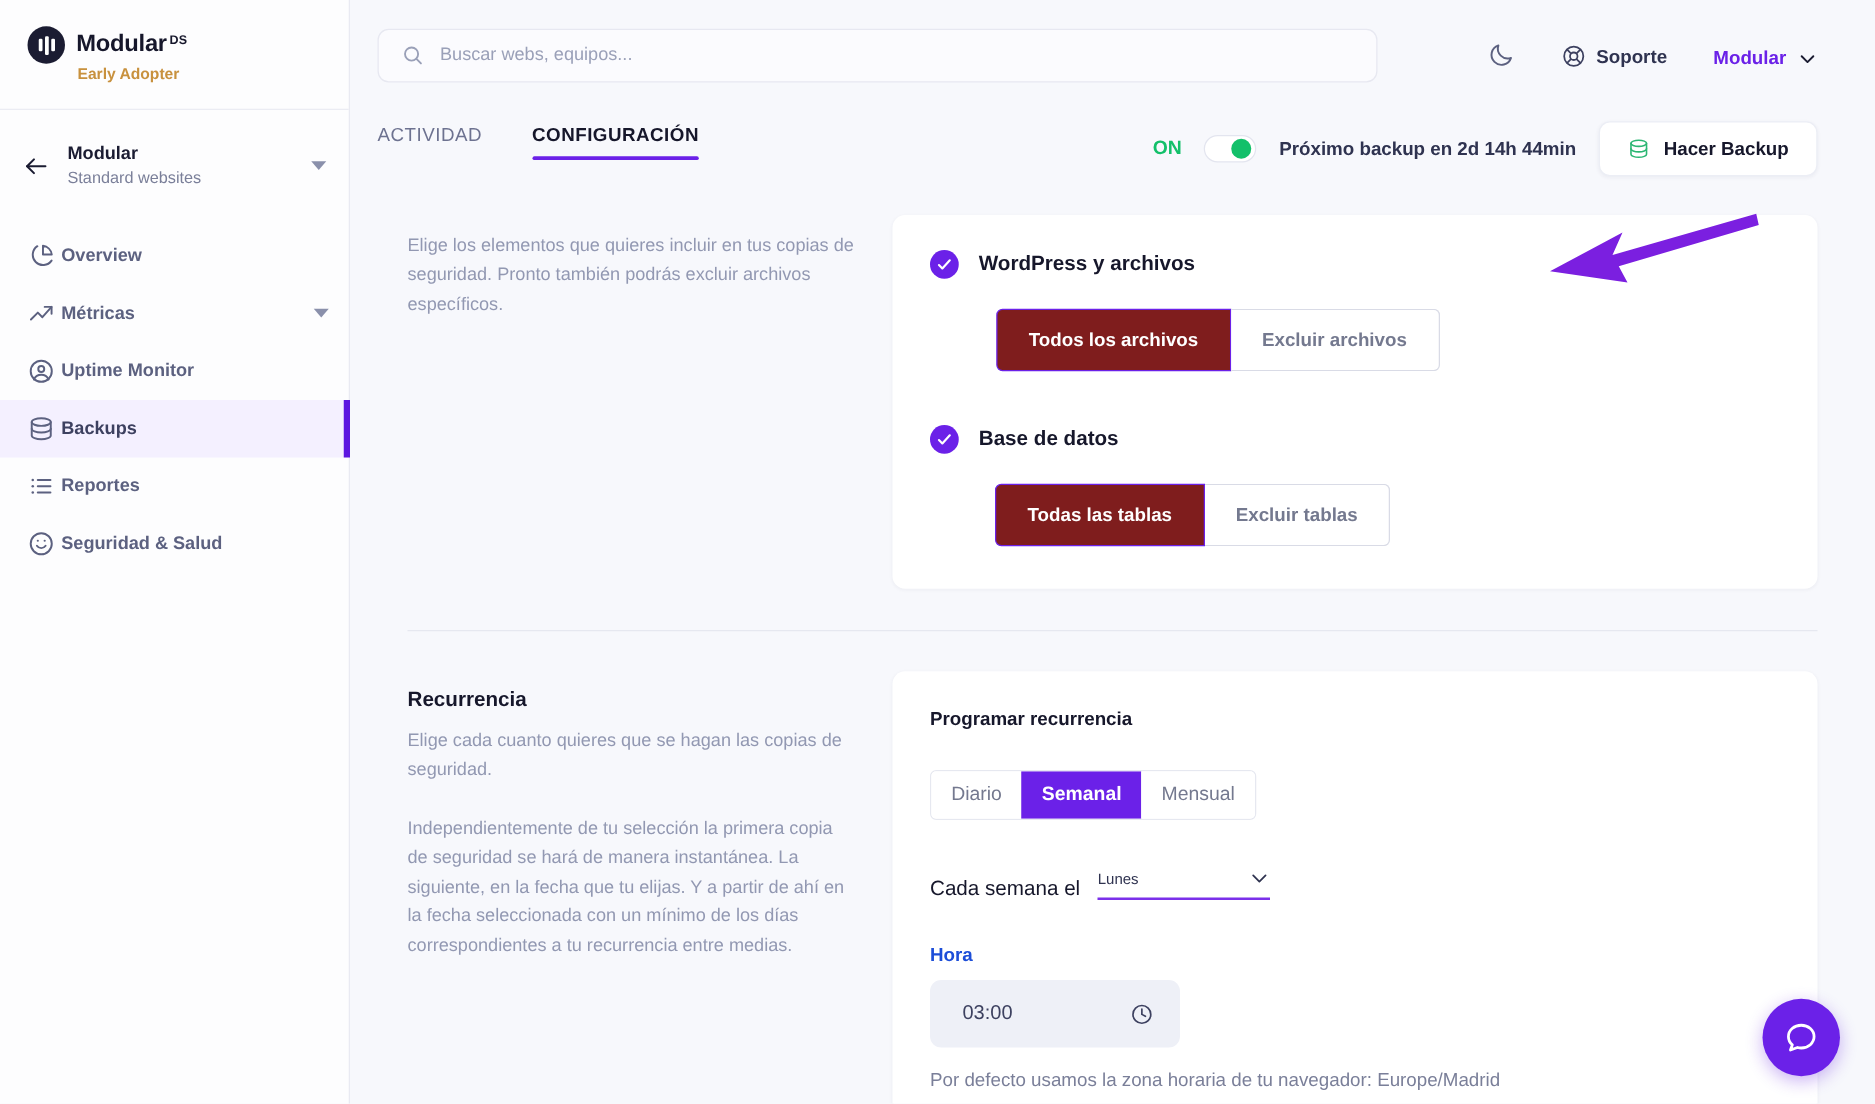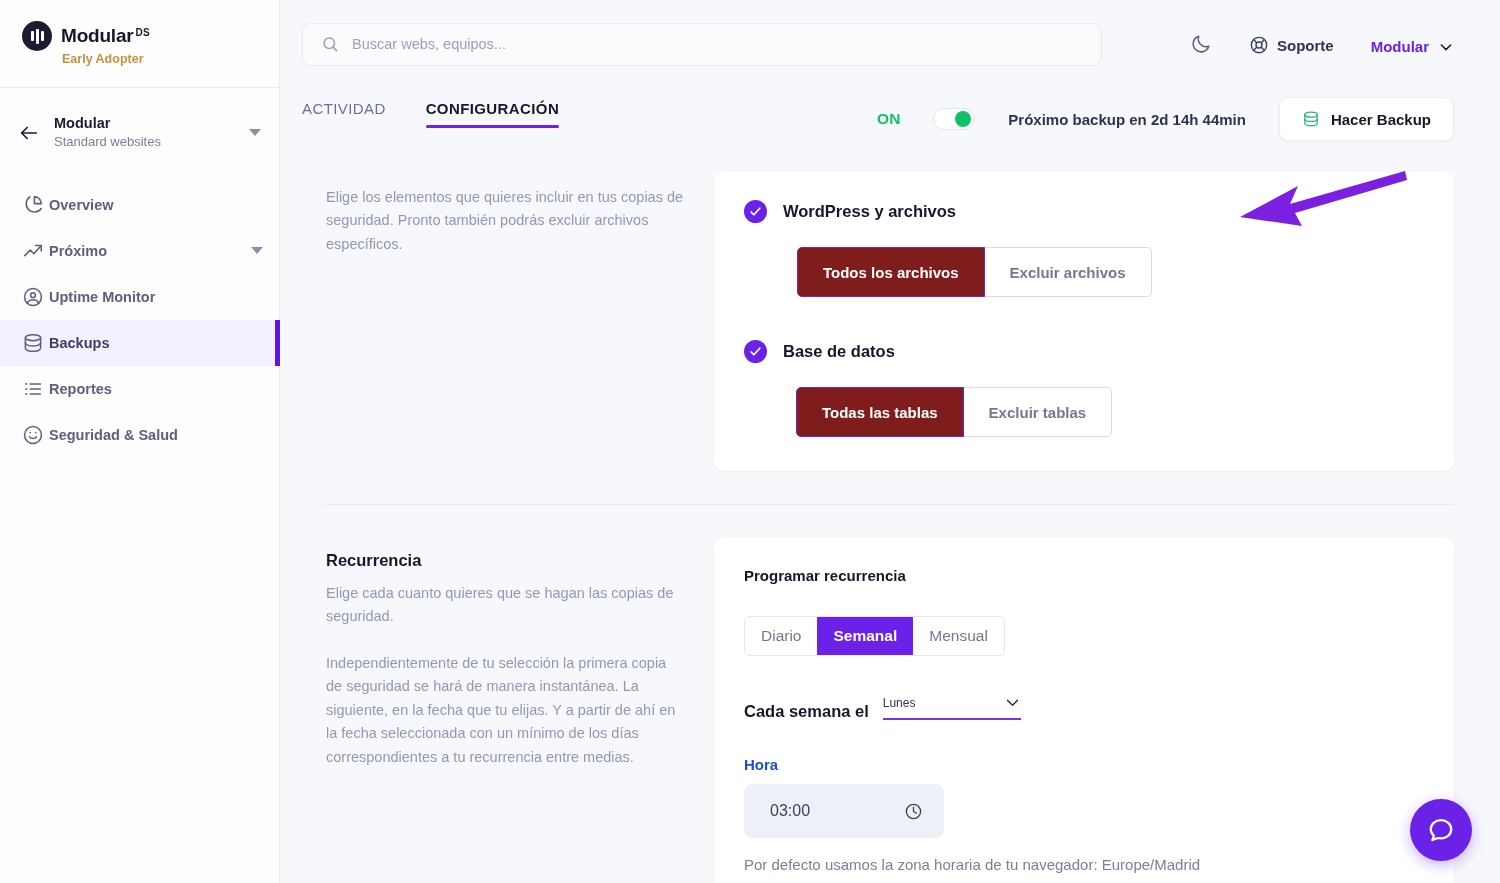--- a/index.html
+++ b/index.html
@@ -119,21 +119,21 @@
   .tab {
     font-size: 15px; letter-spacing: .4px; color: #6d7290;
     cursor: pointer; padding-bottom: 11px; position: relative;
   }
   .tab.active { color: #16172b; font-weight: bold; }
   .tab.active::after {
     content: ""; position: absolute; left: 0; right: 0; bottom: 0;
     height: 3px; background: #6b21e8; border-radius: 2px;
   }
 
-  .status-grp { margin-left: auto; display: flex; align-items: center; gap: 33px; }
+  .status-grp { margin-left: auto; display: flex; align-items: center; gap: 18px; }
   .on-label { font-size: 15.5px; font-weight: bold; color: #13c06a; }
   .toggle {
     width: 42px; height: 22px; border-radius: 11px; background: #fff;
     border: 1px solid #e3e5ef; display: flex; align-items: center;
     justify-content: flex-end; padding: 0 3px; cursor: pointer;
   }
   .toggle .knob { width: 16px; height: 16px; border-radius: 50%; background: #13c06a; }
   .next-bk { font-size: 15px; font-weight: 600; color: #2f3350; }
   .do-backup {
     display: flex; align-items: center; gap: 11px;
@@ -188,21 +188,21 @@
   .seg2 { display: flex; margin-top: 32px; width: max-content;
     border: 1px solid #e6e8f0; border-radius: 5px; overflow: hidden; }
   .seg2 button {
     font-family: "Liberation Sans", sans-serif;
     height: 38px; padding: 0 16px; font-size: 15.5px;
     border: 0; background: #fff; color: #74798f; cursor: pointer;
   }
   .seg2 button.on { background: #6b21e8; color: #fff; font-weight: bold; }
 
   .week-row { display: flex; align-items: flex-end; gap: 14px; margin-top: 38px; }
-  .week-label { font-size: 16.5px; font-weight: bold; color: #16172b; line-height: 1.1; }
+  .week-label { font-size: 16.5px; font-weight: normal; color: #16172b; line-height: 1.1; }
   .select-ul {
     display: flex; align-items: center; justify-content: space-between;
     width: 138px; border-bottom: 2px solid #7b30ea; padding-bottom: 7px; cursor: pointer;
   }
   .select-ul span { font-size: 12px; color: #2f3350; }
   .select-ul svg { width: 17px; height: 17px; color: #2f3350; }
 
   .hora-label { font-size: 15px; font-weight: bold; color: #1d4ed8; margin-top: 36px; }
   .time-field {
     margin-top: 11px; width: 200px; height: 54px;
@@ -267,21 +267,21 @@
             <path d="M21.2 10.5A9 9 0 0 0 13.5 2.8V10.5z"></path>
           </svg>
         <span class="nv-label">Overview</span>
       </div>
 
       <div class="nav-item">
         <svg viewBox="0 0 24 24" fill="none" stroke="currentColor" stroke-width="1.7" stroke-linecap="round" stroke-linejoin="round">
             <polyline points="3 17 9 11 13 15 21 6"></polyline>
             <polyline points="15 6 21 6 21 12"></polyline>
           </svg>
-        <span class="nv-label">Próximo</span>
+        <span class="nv-label">Métricas</span>
         <span class="nav-caret"></span>
       </div>
 
       <div class="nav-item">
         <svg viewBox="0 0 24 24" fill="none" stroke="currentColor" stroke-width="1.7" stroke-linecap="round" stroke-linejoin="round">
             <circle cx="12" cy="12" r="9.2"></circle>
             <circle cx="12" cy="10" r="2.6"></circle>
             <path d="M5.6 19.2a7 7 0 0 1 12.8 0"></path>
           </svg>
         <span class="nv-label">Uptime Monitor</span>

